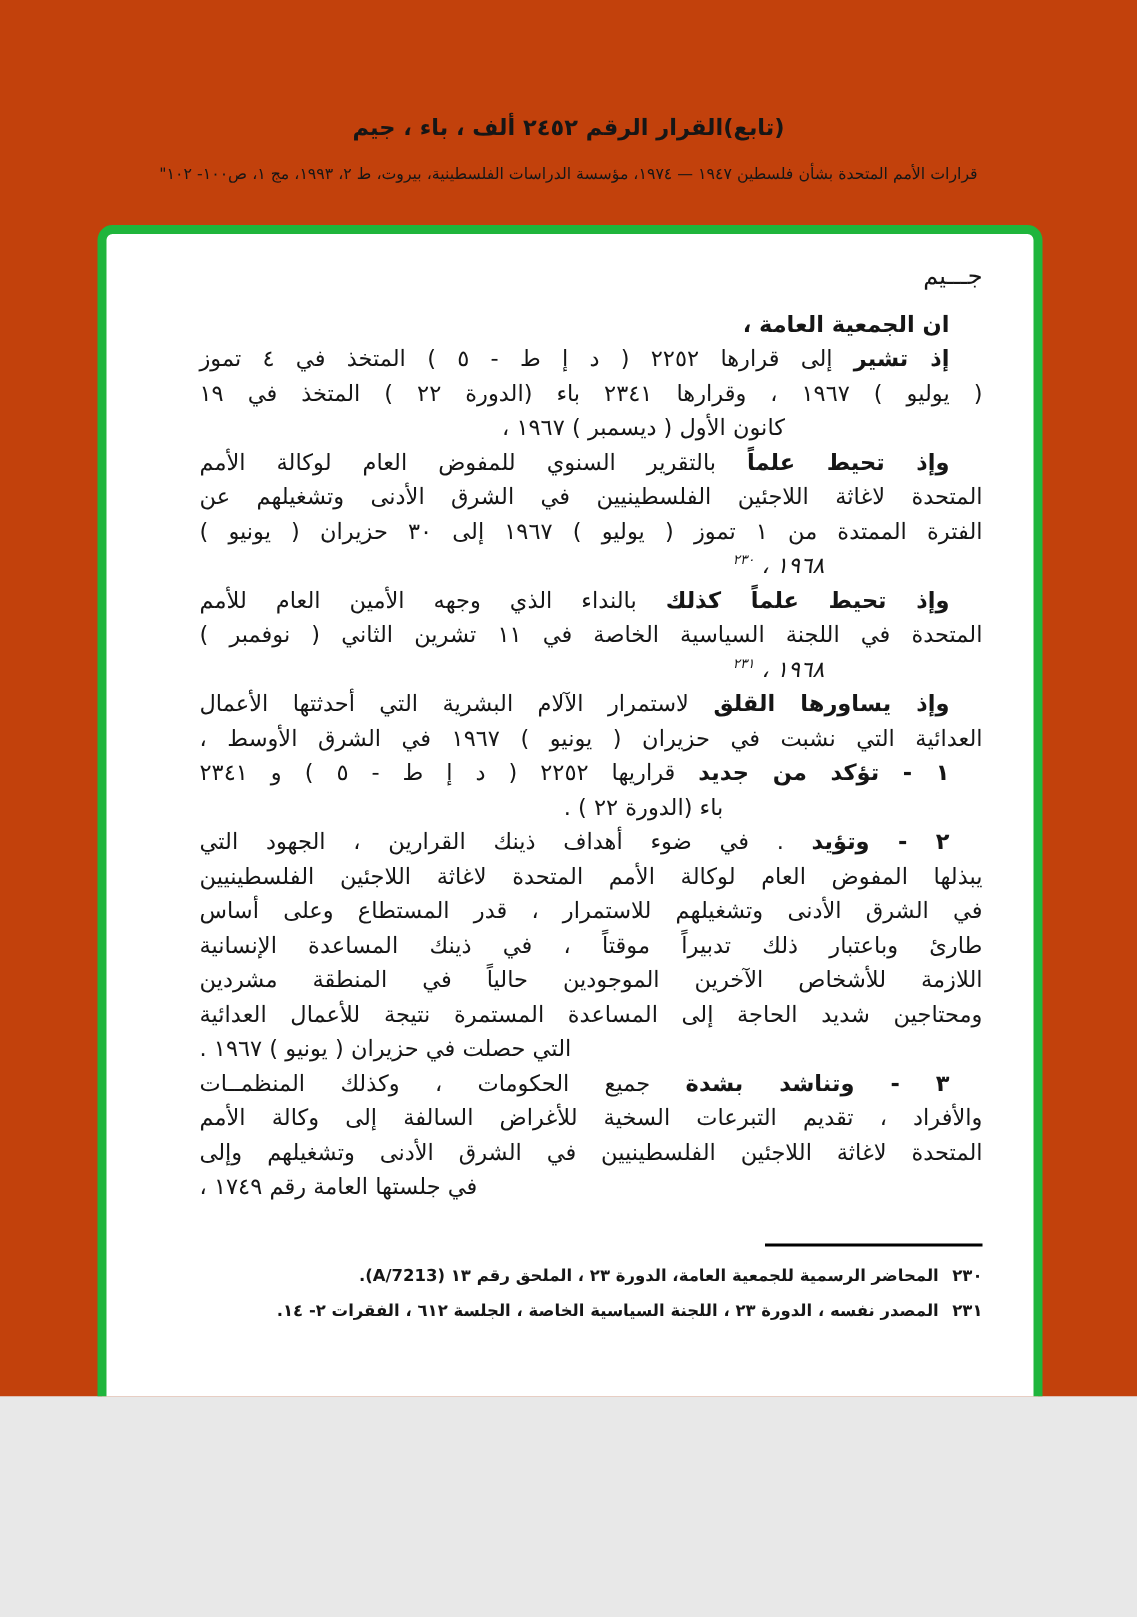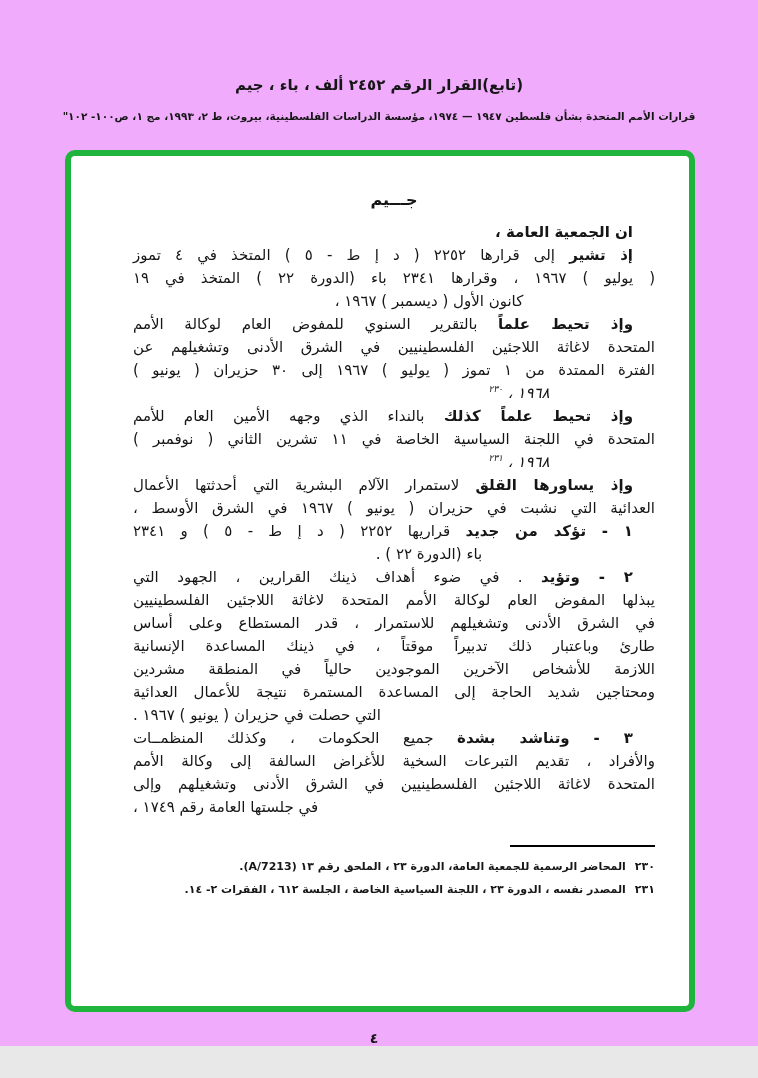--- a/index.html
+++ b/index.html
@@ -1,54 +1,53 @@
 <!DOCTYPE html>
 <html lang="ar"><head>
 <meta charset="utf-8">
 <style>
   html,body{margin:0;padding:0;background:#e8e8e8;}
   .page{
     position:relative;
-    width:758px;height:1046px;
-    background:#f0abfc;
+    width:758px;height:931px;
+    background:#c2410c;
     font-family:"DejaVu Sans", sans-serif;
     color:#161616;
     margin:0 auto;
     overflow:hidden;
   }
   
   .hdr{
     position:absolute;
     left:0;right:0;
     direction:rtl;
     text-align:center;
   }
   .hdr-title{top:76px;font-size:15px;font-weight:bold;letter-spacing:0;}
-  .hdr-source{top:110px;font-size:10.5px;font-weight:bold;}
+  .hdr-source{top:110px;font-size:10.5px;font-weight:normal;}
   
   .frame{
     position:absolute;
     left:65px;top:150px;
     width:630px;height:862px;
     box-sizing:border-box;
     border:6px solid #1fb53c;
     border-radius:10px;
     background:#ffffff;
   }
   .frame-inner{
     direction:rtl;
     padding:16px 34px 0 62px; 
   }
   .sec-head{
-    text-align:center;
-    font-weight:bold;
+    text-align:right;
+    font-weight:normal;
     font-size:16px;
     line-height:23px;
     margin-bottom:10px;
-    margin-top:16px;
   }
   
   .ln{
     font-size:15px;
     line-height:23px;
     height:23px;
     text-align:justify;
     text-align-last:justify;
     white-space:nowrap; 
     overflow:visible;

